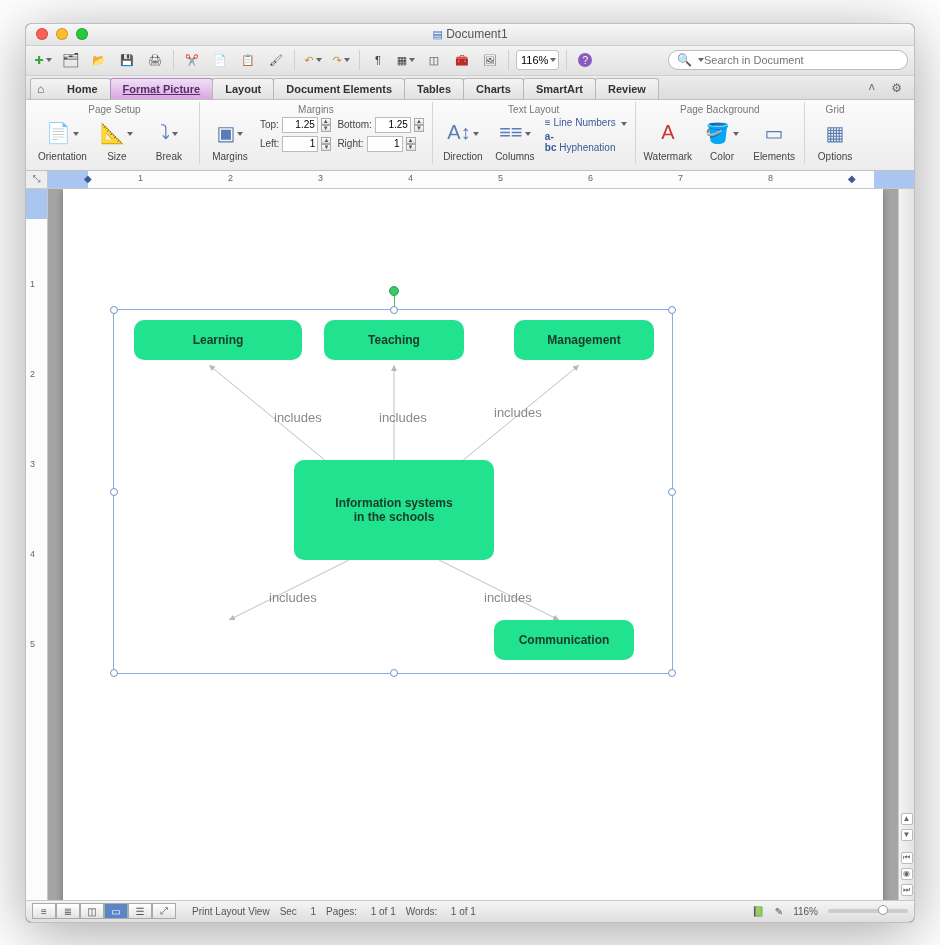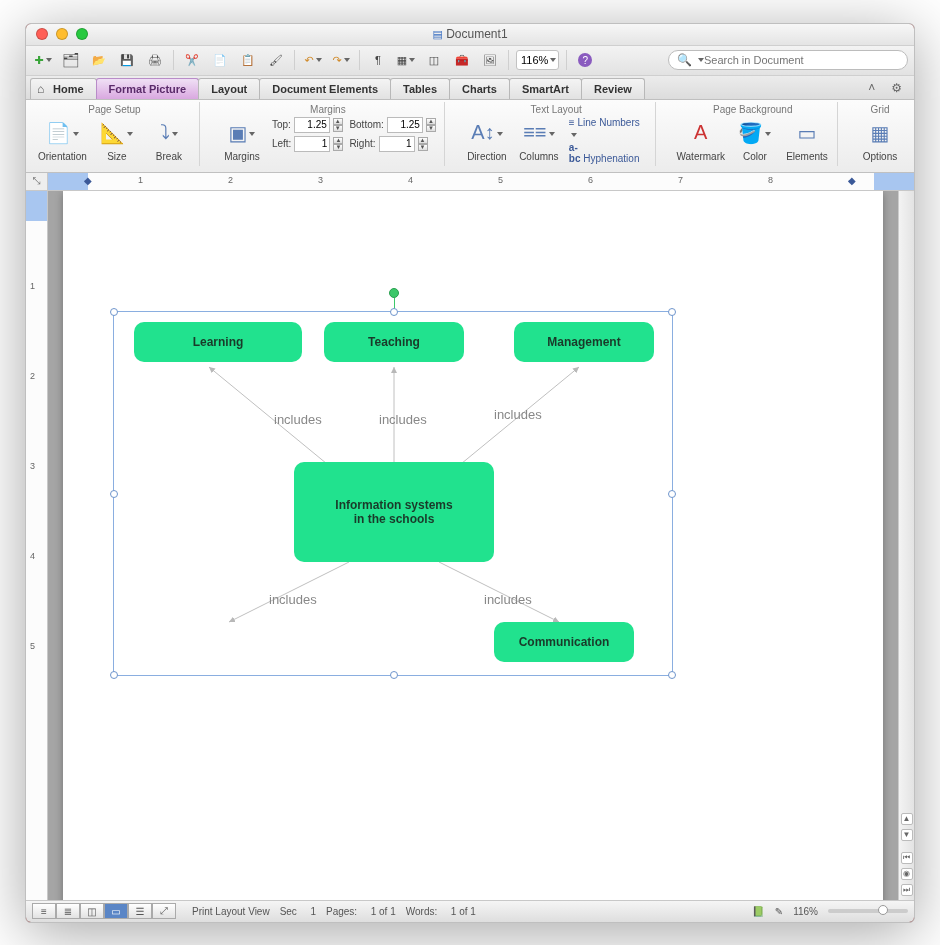--- a/index.html
+++ b/index.html
@@ -16,28 +16,28 @@
 .tb-btn.flat { border: none; background: none; }
 .tb-sep { width: 1px; height: 20px; background: #cfcfcf; margin: 0 1px; }
 .zoom-box { display: flex; align-items: center; border: 1px solid #c2c2c2; border-radius: 3px; background: #fff; height: 20px; padding: 0 2px 0 4px; font-size: 11px; }
 .search { flex: 1; max-width: 240px; margin-left: auto; display: flex; align-items: center; height: 20px; border: 1px solid #bcbcbc; border-radius: 10px; background: #fff; padding: 0 8px; }
 .search input { border: none; outline: none; font-size: 11px; flex: 1; color: #777; background: transparent; }
 .mag { color: #888; margin-right: 4px; font-size: 12px; }
 .caret { width: 0; height: 0; border-left: 3px solid transparent; border-right: 3px solid transparent; border-top: 4px solid #666; margin-left: 2px; }
 
 .ribbon-tabs { height: 24px; background: linear-gradient(#ececec,#dcdcdc); border-bottom: 1px solid #bfbfbf; display: flex; align-items: flex-end; padding: 0 4px; gap: 0; font-size: 11px; }
 .rtab { padding: 4px 12px; border: 1px solid #b8b8b8; border-bottom: none; background: linear-gradient(#f4f4f4,#e2e2e2); color: #333; border-radius: 3px 3px 0 0; position: relative; margin-right: -1px; font-weight: bold; }
-.rtab.home { padding-left: 22px; }
+.rtab.home { padding-left: 36px; }
 .rtab.home::before { content: "⌂"; position: absolute; left: 6px; top: 3px; font-size: 12px; color: #555; }
-.rtab.active { background: linear-gradient(#f0e0f5,#d9a8e0); color: #5a2a6a; border-color: #b88cc8; }
+.rtab.active { background: linear-gradient(#f0e0f5,#d9a8e0); color: #5a2a6a; border-color: #b88cc8; text-decoration: underline; }
 .rtab-spacer { flex: 1; }
 .rtab-ctrl { padding: 4px 8px; color: #666; font-size: 12px; }
 
 .ribbon { background: linear-gradient(#fcfcfc,#ececec); border-bottom: 1px solid #c0c0c0; padding: 2px 4px 6px; }
-.groups { display: flex; gap: 12px; }
+.groups { display: flex; gap: 0; }
 .group { padding: 2px 8px; border-right: 1px solid #d5d5d5; text-align: center; }
 .group:last-child { border-right: none; }
 .group-title { font-size: 10px; color: #777; margin-bottom: 2px; text-align: center; }
 .group-body { display: flex; align-items: flex-start; gap: 8px; }
 .gitem { display: flex; flex-direction: column; align-items: center; font-size: 10px; color: #444; gap: 2px; min-width: 44px; }
 .gicon { width: 32px; height: 32px; display: flex; align-items: center; justify-content: center; font-size: 20px; color: #5a7db5; }
 .gicon .caret { margin-top: 2px; }
 .margin-fields { display: grid; grid-template-columns: auto auto; gap: 3px 6px; font-size: 10px; color: #444; align-items: center; }
 .mfield { display: flex; align-items: center; gap: 3px; }
 .mfield input { width: 36px; height: 16px; font-size: 10px; border: 1px solid #bbb; text-align: right; padding-right: 2px; }

